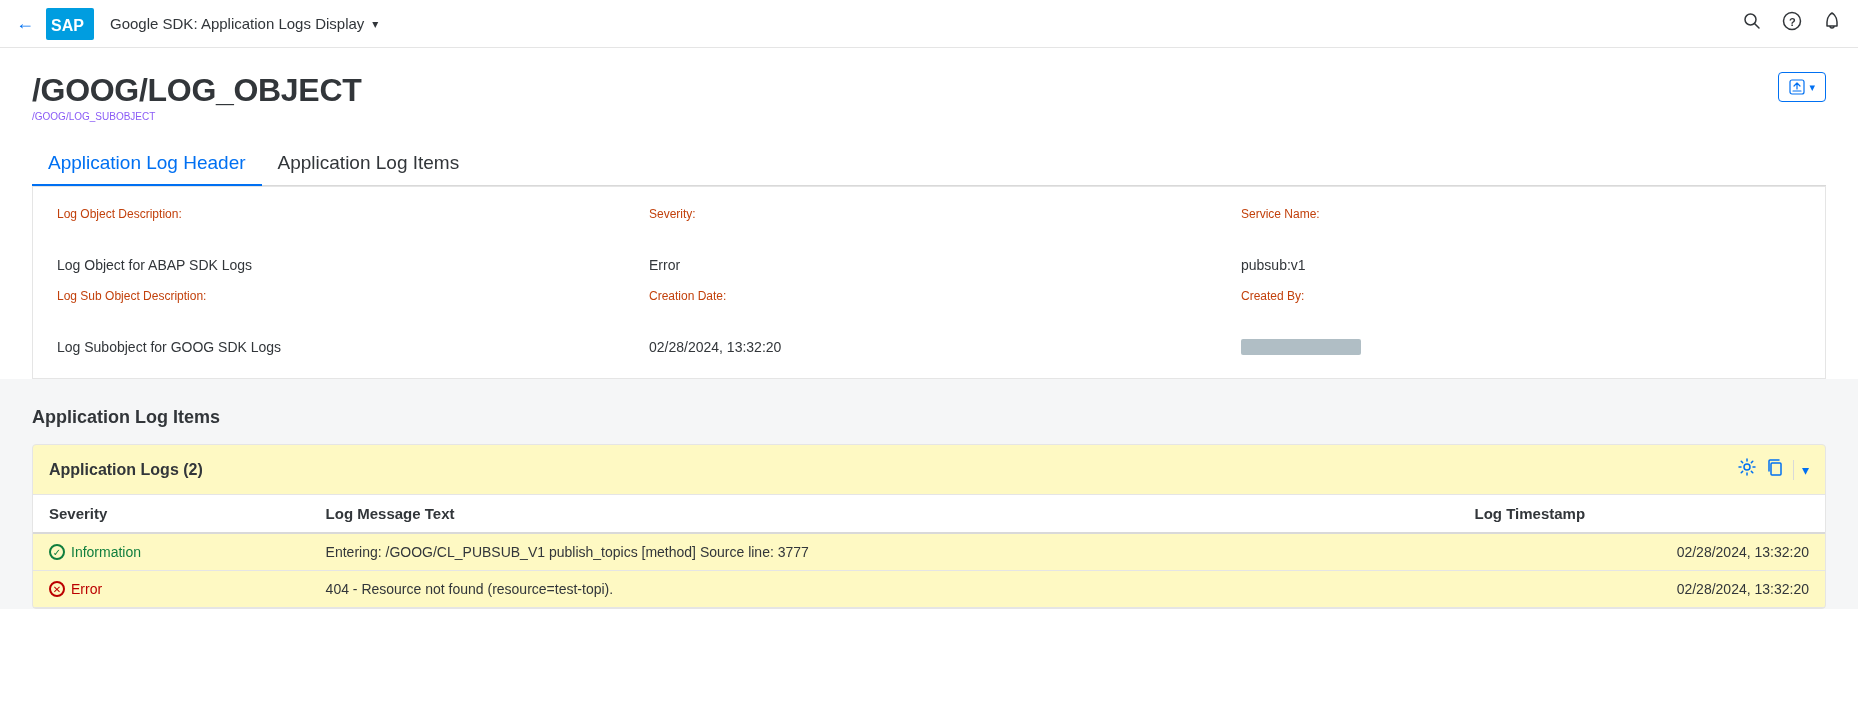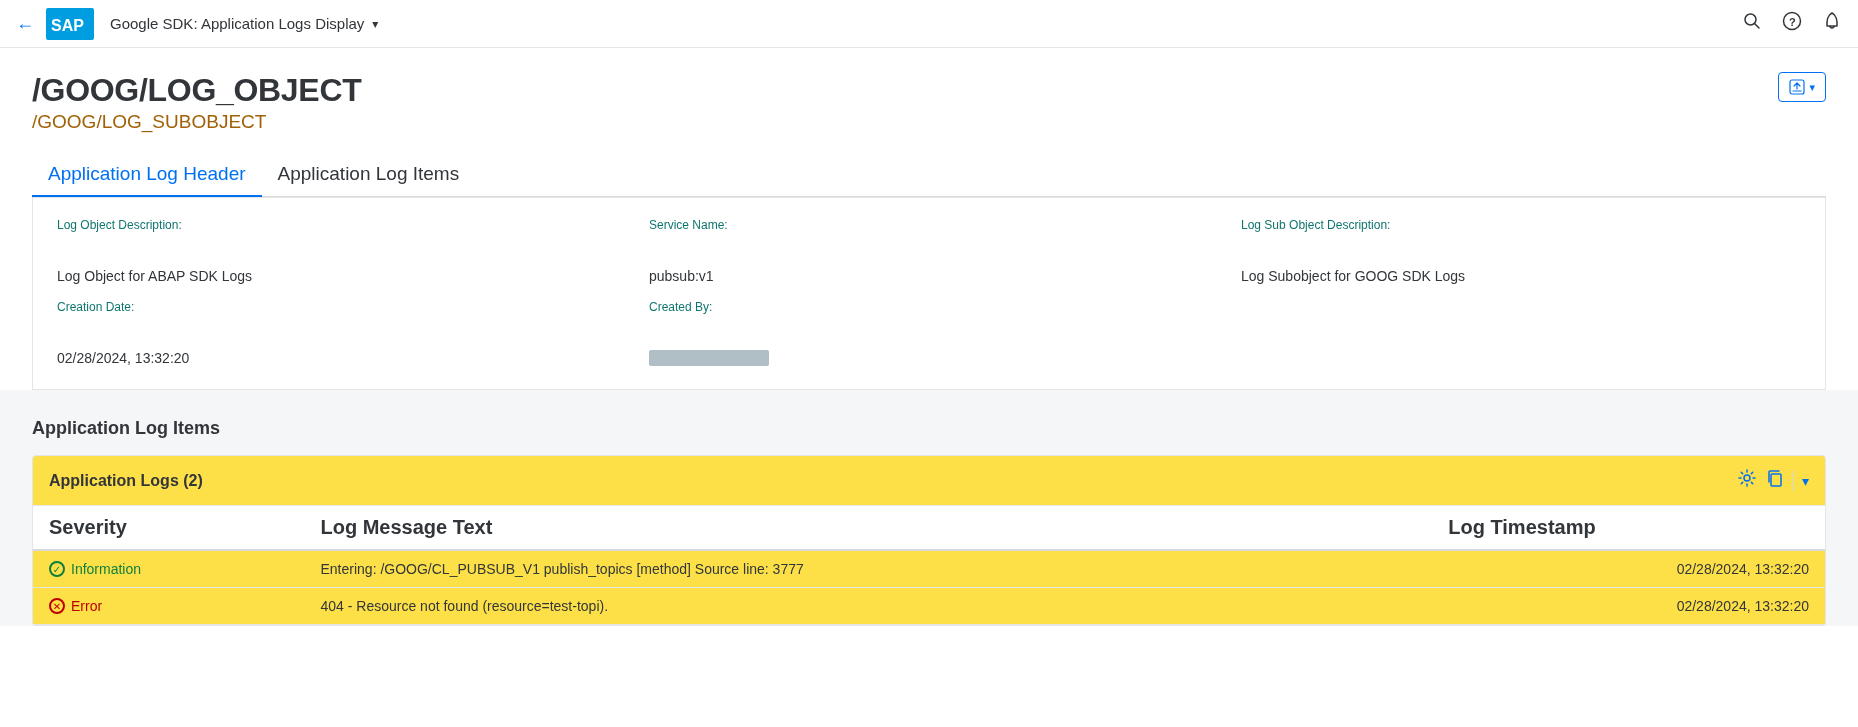--- a/index.html
+++ b/index.html
@@ -61,22 +61,22 @@
       justify-content: space-between;
       margin-bottom: 4px;
     }
     .page-title-main {
       font-size: 32px;
       font-weight: 700;
       color: #32363a;
       letter-spacing: -0.3px;
     }
     .page-subtitle {
-      font-size: 19px;
-      color: #a16207;
+      font-size: 10px;
+      color: #8b5cf6;
       margin-top: 2px;
       margin-bottom: 16px;
     }
     .export-btn {
       display: flex;
       align-items: center;
       border: 1px solid #0070f2;
       border-radius: 4px;
       padding: 6px 10px;
       cursor: pointer;
@@ -113,21 +113,21 @@
       padding: 20px 24px;
       margin-top: 0;
     }
     .log-fields-grid {
       display: grid;
       grid-template-columns: 1fr 1fr 1fr;
       gap: 16px 32px;
     }
     .field-label {
       font-size: 12px;
-      color: #0f766e;
+      color: #c2410c;
       margin-bottom: 2px;
     }
     .field-value {
       font-size: 14px;
       color: #32363a;
       margin-top: 36px;
     }
     .field-value-redacted {
       display: inline-block;
       width: 120px;
@@ -144,21 +144,21 @@
     }
     .log-items-title {
       font-size: 18px;
       font-weight: 700;
       color: #32363a;
       padding: 12px 0 8px 0;
     }
 
     
     .logs-card {
-      background: #fde047;
+      background: #fef9c3;
       border: 1px solid #e5e5e5;
       border-radius: 4px;
       margin-top: 8px;
     }
     .logs-card-header {
       display: flex;
       align-items: center;
       justify-content: space-between;
       padding: 12px 16px;
       border-bottom: 1px solid #e5e5e5;
@@ -185,21 +185,21 @@
     }
 
     
     .logs-table {
       width: 100%;
       border-collapse: collapse;
     }
     .logs-table th {
       text-align: left;
       padding: 10px 16px;
-      font-size: 20px;
+      font-size: 15px;
       font-weight: 700;
       color: #32363a;
       border-bottom: 2px solid #d9d9d9;
       background: #fff;
     }
     .logs-table th.right {
       text-align: left;
     }
     .logs-table td {
       padding: 10px 16px;
@@ -303,20 +303,24 @@
     <div class="tab active">Application Log Header</div>
     <div class="tab">Application Log Items</div>
   </div>
 
   <div class="log-header-section">
     <div class="log-fields-grid">
 
       <div>
         <div class="field-label">Log Object Description:</div>
         <div class="field-value">Log Object for ABAP SDK Logs</div>
+      </div>
+      <div>
+        <div class="field-label">Severity:</div>
+        <div class="field-value">Error</div>
       </div>
       <div>
         <div class="field-label">Service Name:</div>
         <div class="field-value">pubsub:v1</div>
       </div>
 
       <div>
         <div class="field-label">Log Sub Object Description:</div>
         <div class="field-value">Log Subobject for GOOG SDK Logs</div>
       </div>

